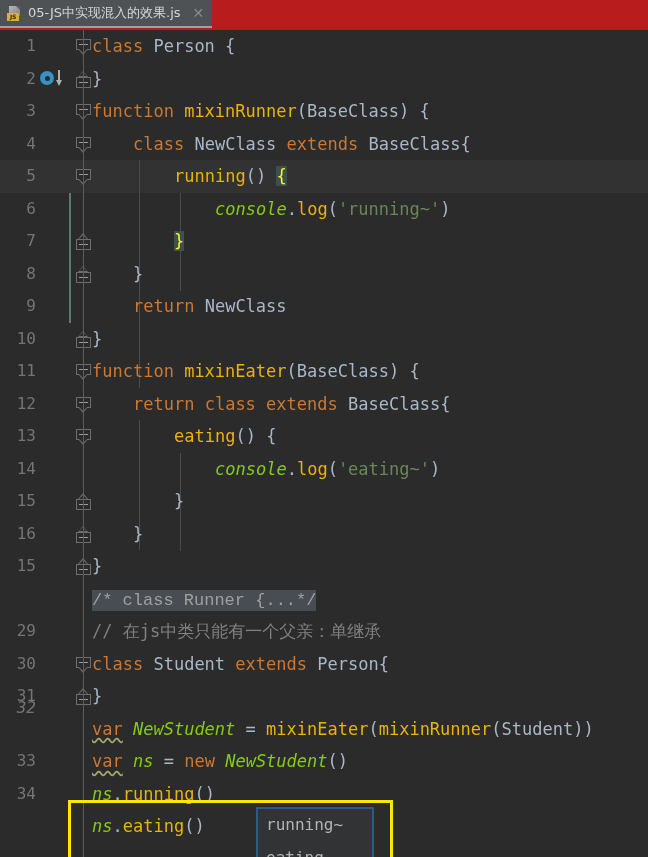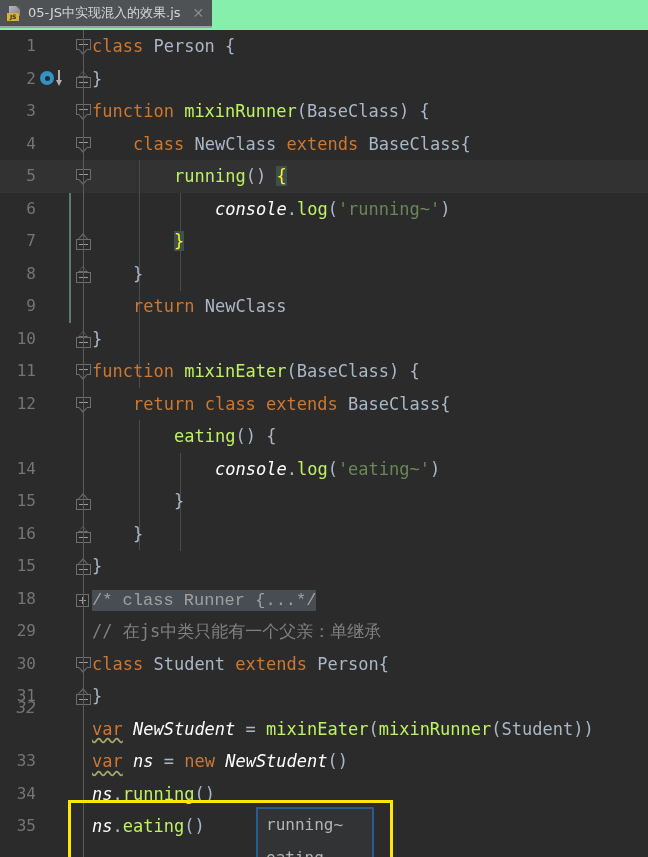--- a/index.html
+++ b/index.html
@@ -4,21 +4,21 @@
 <style>
   html,body{margin:0;padding:0;background:#2b2b2b;}
   body{
     width:648px;height:857px;overflow:hidden;
     font-family:"DejaVu Sans Mono","Liberation Mono",monospace;
     -webkit-font-smoothing:antialiased;
   }
 
   
   .tabbar{
-    height:30px;background:#86efac;display:flex;align-items:stretch;
+    height:30px;background:#b91c1c;display:flex;align-items:stretch;
     position:relative;
   }
   .tab{
     display:flex;align-items:center;gap:6px;
     padding:0 8px 0 7px;background:#4e5254;
     border-bottom:2px solid #a0a0a0;
     height:28px;box-sizing:border-box;
   }
   .tab-icon{
     position:relative;width:15px;height:15px;flex:0 0 15px;
@@ -139,22 +139,22 @@
   }
 
   
   .code{
     position:absolute;left:92px;top:0;font-size:17px;line-height:32.5px;
     white-space:pre;color:#a9b7c6;
     font-family:"DejaVu Sans Mono","Liberation Mono",monospace;
   }
   .kw{color:#cc7832;}
   .id{color:#a9b7c6;}
-  .fn{color:#bef264;}
-  .vr{color:#ffffff;font-style:italic;}
+  .fn{color:#eab308;}
+  .vr{color:#84cc16;font-style:italic;}
   .str{color:#6a8759;}
   .cmt{color:#808080;}
   .punc{color:#a9b7c6;}
   .brace-hi{background:#3b514d;color:#ffef28;}
   .warnu{
     text-decoration:underline;
     text-decoration-style:wavy;
     text-decoration-color:#a8a86a;
     text-underline-offset:3px;
   }
@@ -290,20 +290,29 @@
       </div>
       <div class="row" style="position: absolute; left: 0px; right: 16px; top: 357.5px;">
         <div class="lnum">12</div>
         <div class="fold open">
           <span class="pent"></span>
           <span class="tip"></span>
           <span class="tipin"></span>
           <span class="dash"></span>
         </div>
       </div>
+      <div class="row" style="position: absolute; left: 0px; right: 0px; top: 390px;">
+        <div class="lnum">13</div>
+        <div class="fold open">
+          <span class="pent"></span>
+          <span class="tip"></span>
+          <span class="tipin"></span>
+          <span class="dash"></span>
+        </div>
+      </div>
       <div class="row" style="position: absolute; left: 0px; right: 0px; top: 422.5px;">
         <div class="lnum">14</div>
       </div>
       <div class="row" style="position: absolute; left: 0px; right: 0px; top: 455px;">
         <div class="lnum">15</div>
         <div class="fold close">
           <span class="pent"></span>
           <span class="tip"></span>
           <span class="tipin"></span>
           <span class="dash"></span>
@@ -320,28 +329,20 @@
       </div>
       <div class="row" style="position: absolute; left: 0px; right: 0px; top: 520px;">
         <div class="lnum">15</div>
         <div class="fold close">
           <span class="pent"></span>
           <span class="tip"></span>
           <span class="tipin"></span>
           <span class="dash"></span>
         </div>
       </div>
-      <div class="row" style="position: absolute; left: 0px; right: 0px; top: 552.5px;">
-        <div class="lnum">18</div>
-        <div class="fold plus">
-          <span class="box"></span>
-          <span class="h"></span>
-          <span class="v"></span>
-        </div>
-      </div>
       <div class="row" style="position: absolute; left: 0px; right: 0px; top: 585px;">
         <div class="lnum">29</div>
       </div>
       <div class="row" style="position: absolute; left: 0px; right: 0px; top: 617.5px;">
         <div class="lnum">30</div>
         <div class="fold open">
           <span class="pent"></span>
           <span class="tip"></span>
           <span class="tipin"></span>
           <span class="dash"></span>
@@ -357,23 +358,20 @@
         </div>
       </div>
       <div class="row" style="position: absolute; left: 0px; right: 0px; top: 662px; font-style: italic;">
         <div class="lnum">32</div>
       </div>
       <div class="row" style="position: absolute; left: 0px; right: 0px; top: 715px;">
         <div class="lnum">33</div>
       </div>
       <div class="row" style="position: absolute; left: 0px; right: 0px; top: 747.5px;">
         <div class="lnum">34</div>
-      </div>
-      <div class="row" style="position: absolute; left: 0px; right: 0px; top: 780px;">
-        <div class="lnum">35</div>
       </div>
     </div>
 
   <div class="gutter-line"></div>
 
   <div class="runicon" style="top:40px">
     <span class="ring"></span>
     <span class="arrow">
         <span class="stem"></span>
         <span class="head"></span>

